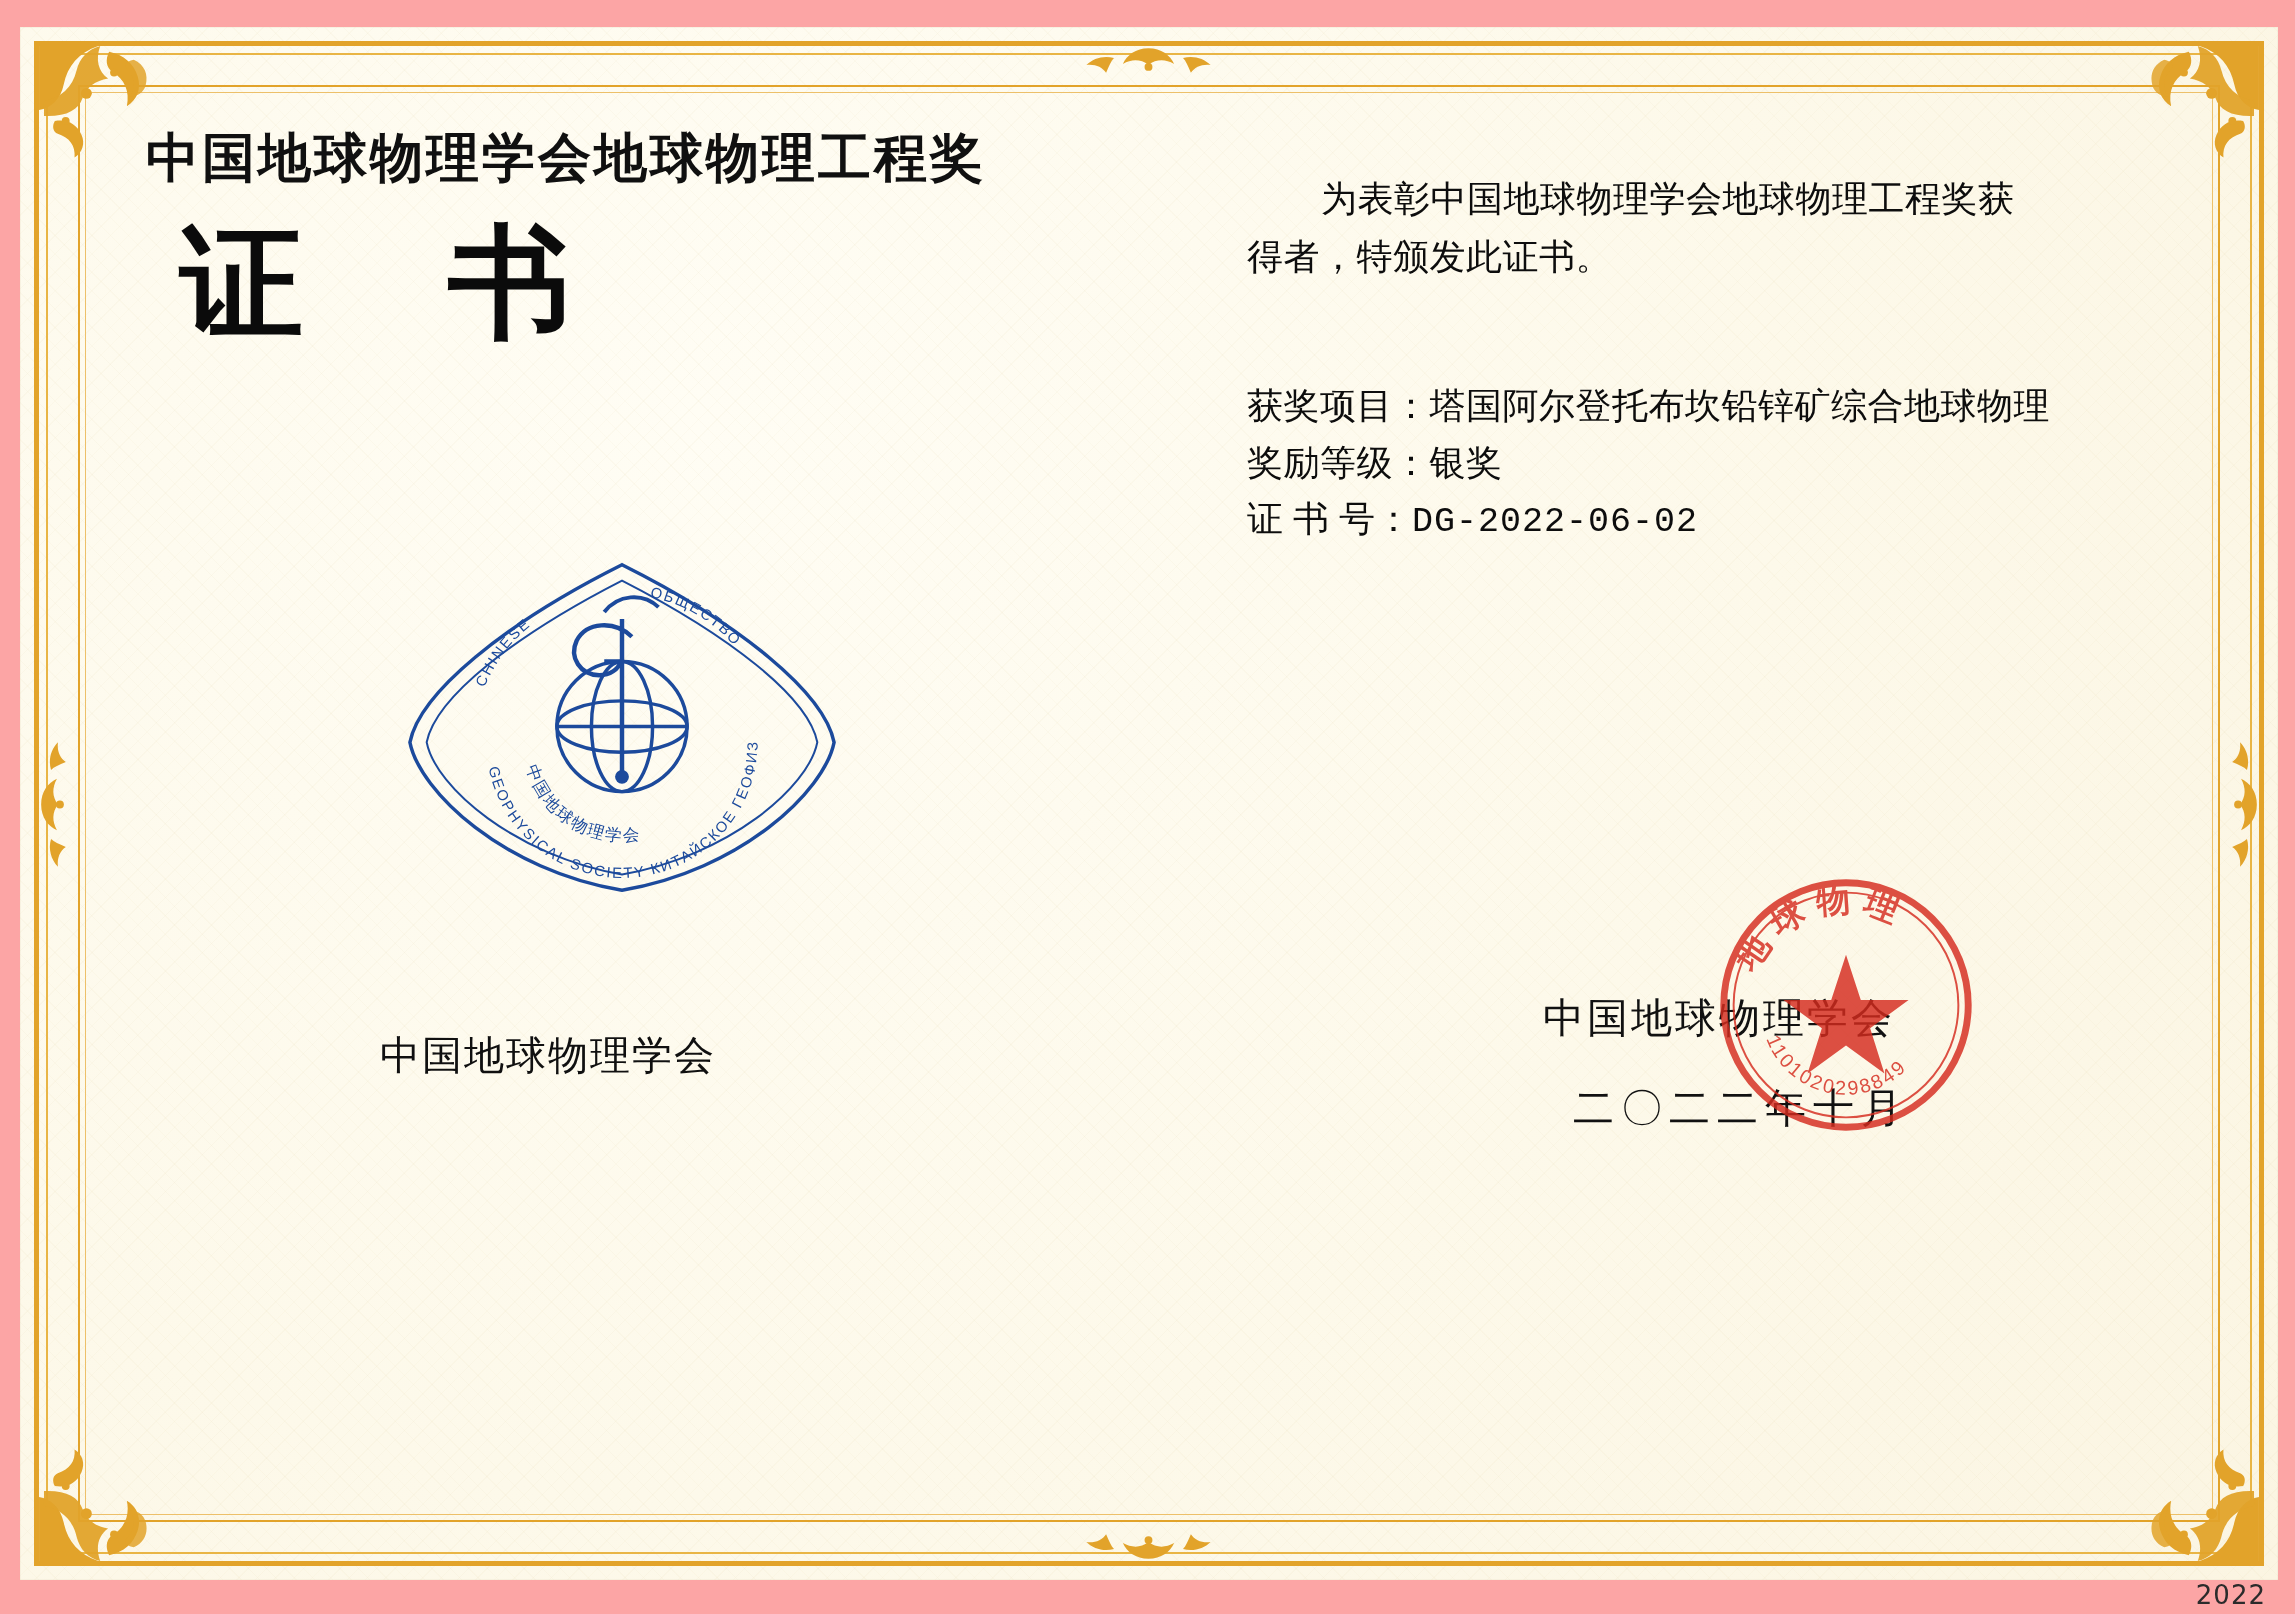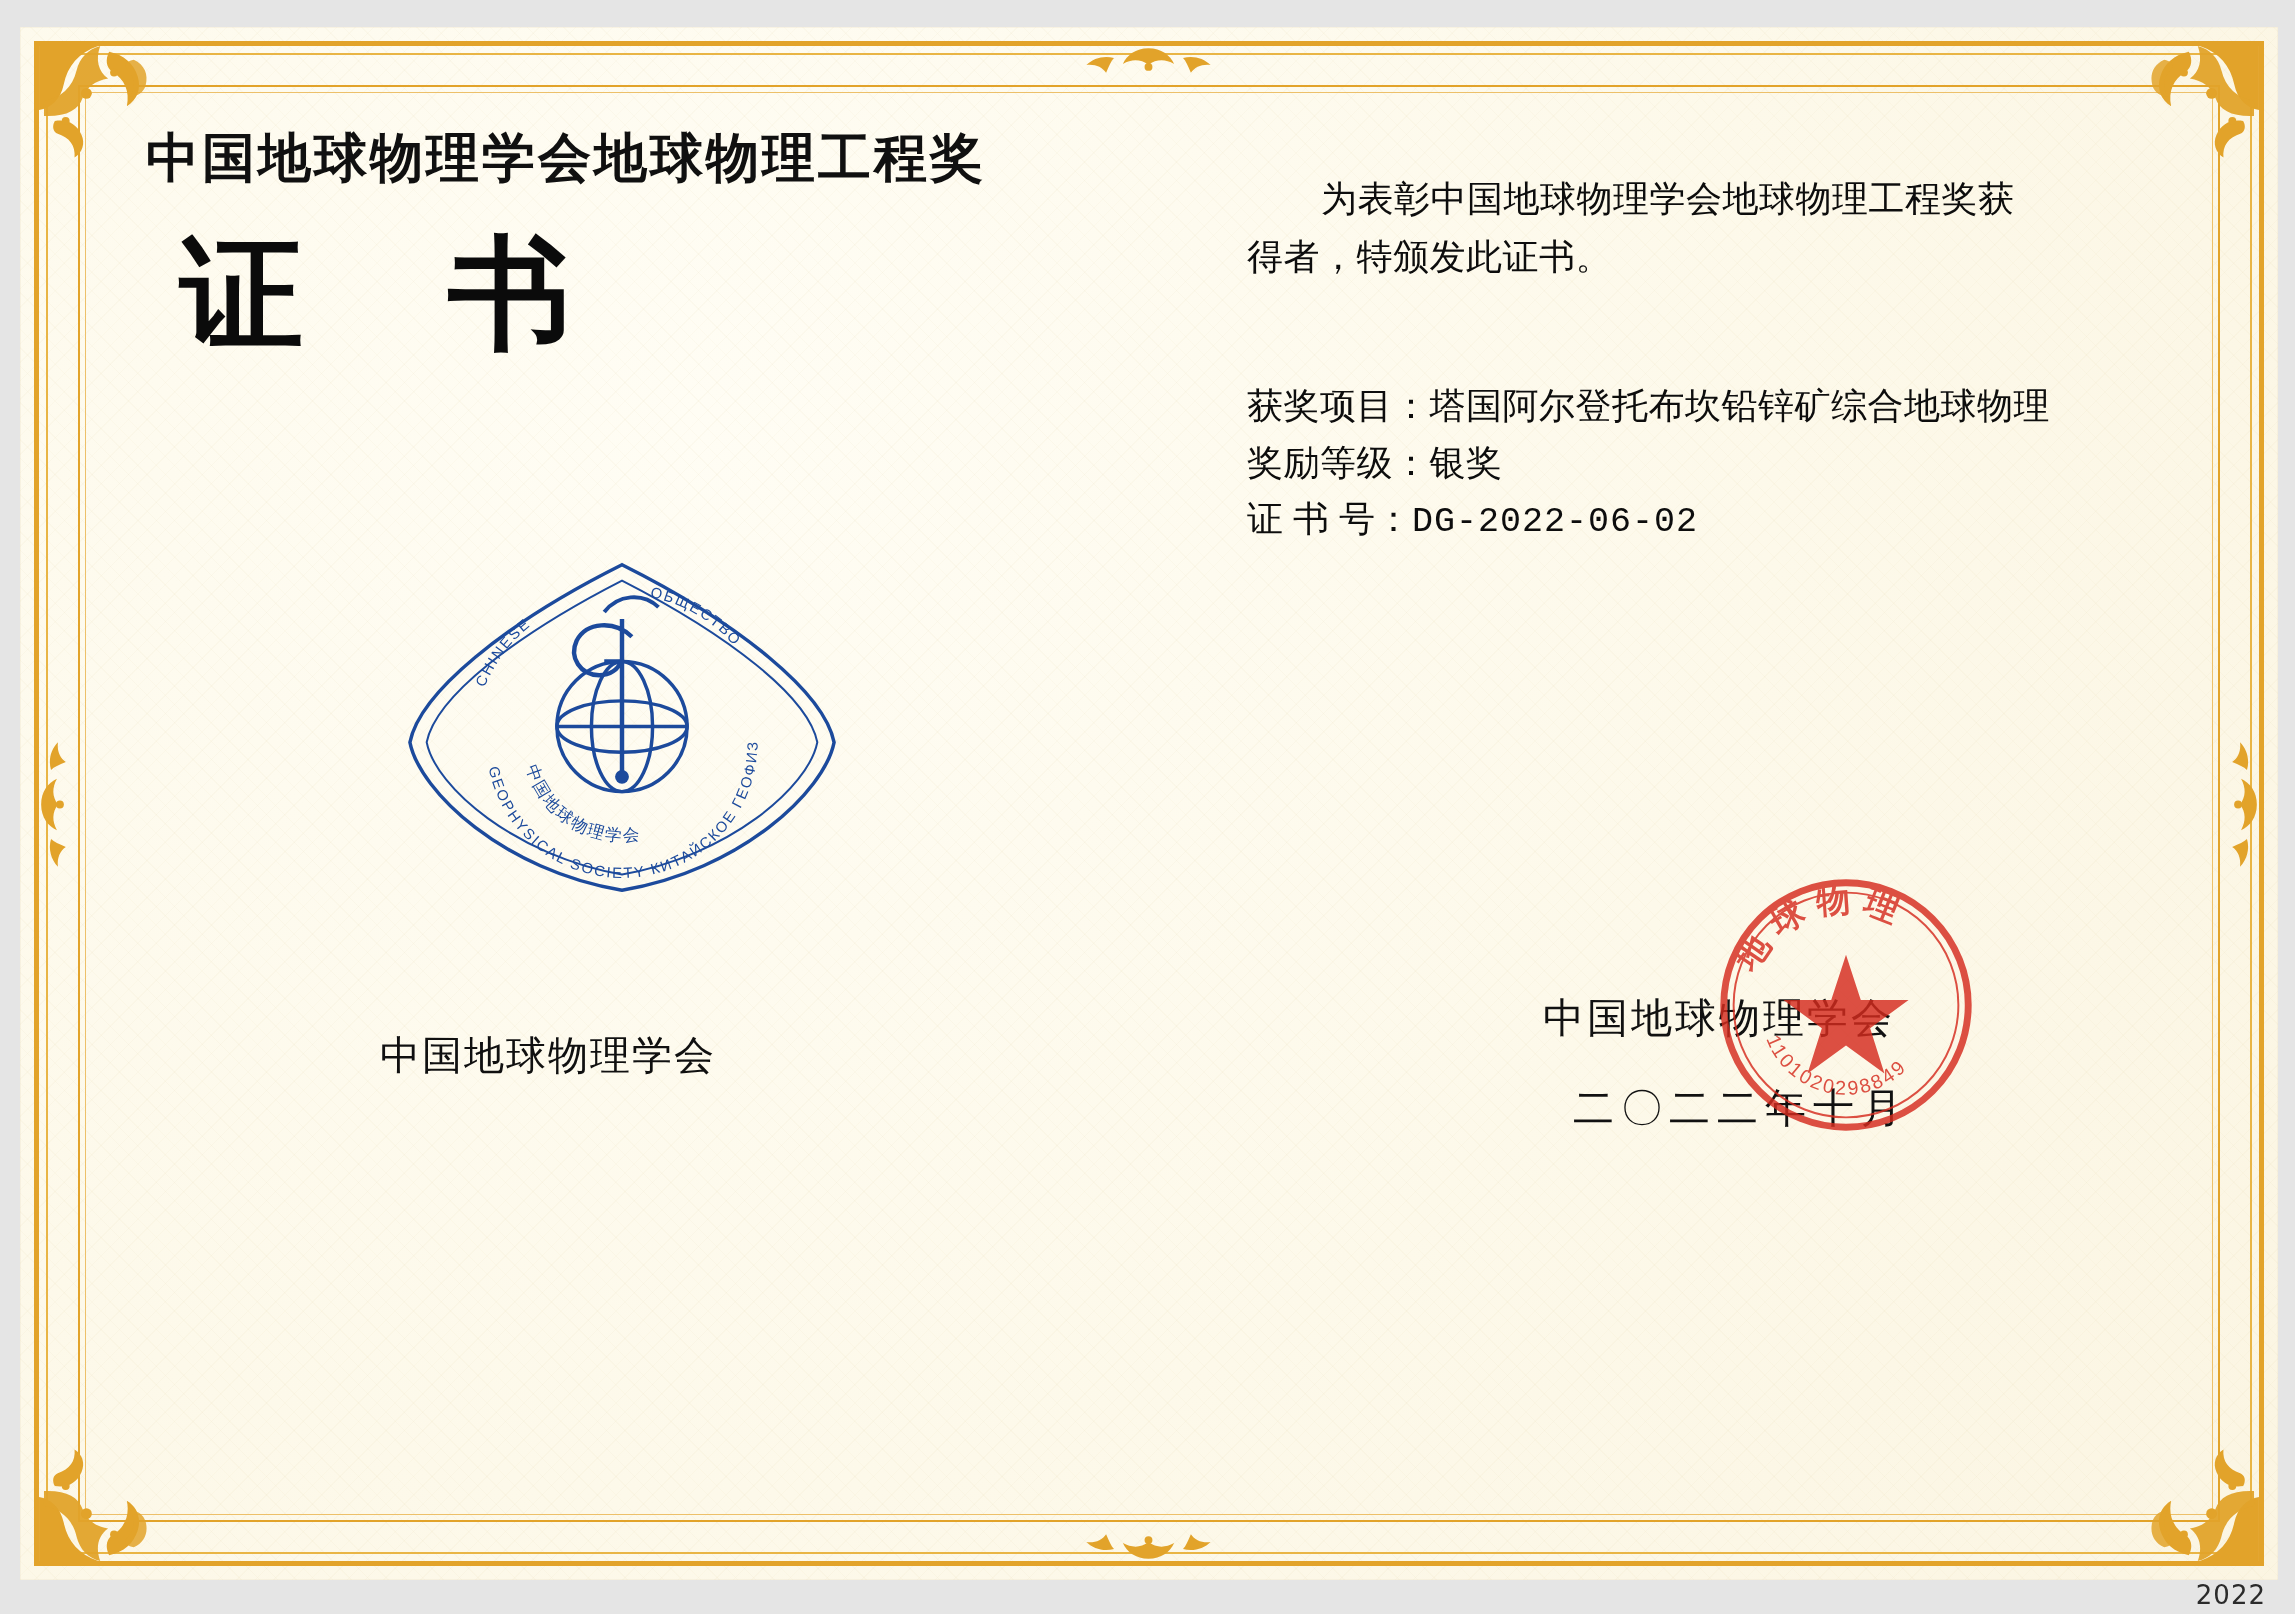--- a/index.html
+++ b/index.html
@@ -11,21 +11,21 @@
     width: 2295px;
     height: 1614px;
     font-family: "Liberation Serif", serif;
     overflow: hidden;
   }
 
   .page {
     position: relative;
     width: 2295px;
     height: 1614px;
-    background: #e5e5e5;
+    background: #fca5a5;
   }
 
   
   .paper {
     position: absolute;
     left: 20px;
     top: 27px;
     width: 2258px;
     height: 1553px;
     background:
@@ -134,21 +134,21 @@
     font-size: 53px;
     font-weight: bold;
     letter-spacing: 3px;
     color: #101010;
     white-space: nowrap;
   }
 
   .cert-word {
     position: absolute;
     left: 86px;
-    top: 112px;
+    top: 101px;
     font-family: "Liberation Serif", serif;
     font-size: 123px;
     font-weight: bold;
     letter-spacing: 57px;
     color: #0b0b0b;
     white-space: nowrap;
   }
 
   
   .right-block {

